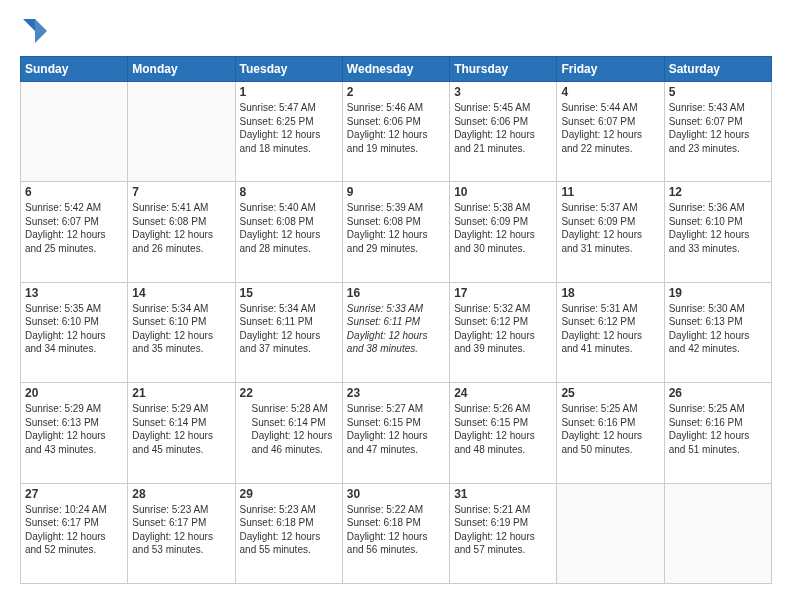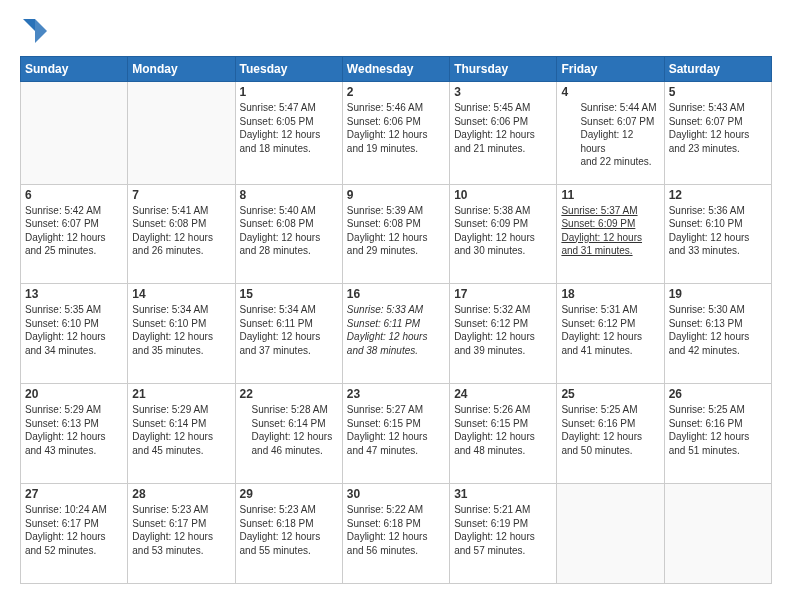--- a/index.html
+++ b/index.html
@@ -132,41 +132,41 @@
           <th>Saturday</th>
         </tr>
     </thead>
     <tbody id="calendar-body">
     <tr>
           <td class="empty-cell"></td>
           <td class="empty-cell"></td>
           <td>
             <span class="day-num">1</span>
             <div class="day-info" style="white-space: pre-line;">Sunrise: 5:47 AM
-Sunset: 6:05 PM
+Sunset: 6:25 PM
 Daylight: 12 hours
 and 18 minutes.</div>
           </td>
           <td>
             <span class="day-num">2</span>
             <div class="day-info" style="white-space: pre-line;">Sunrise: 5:46 AM
 Sunset: 6:06 PM
 Daylight: 12 hours
 and 19 minutes.</div>
           </td>
           <td>
             <span class="day-num">3</span>
             <div class="day-info" style="white-space: pre-line;">Sunrise: 5:45 AM
 Sunset: 6:06 PM
 Daylight: 12 hours
 and 21 minutes.</div>
           </td>
           <td>
             <span class="day-num">4</span>
-            <div class="day-info" style="white-space: pre-line; margin-left: 19px;">Sunrise: 5:44 AM
+            <div class="day-info" style="white-space: pre-line;">Sunrise: 5:44 AM
 Sunset: 6:07 PM
 Daylight: 12 hours
 and 22 minutes.</div>
           </td>
           <td>
             <span class="day-num">5</span>
             <div class="day-info" style="white-space: pre-line;">Sunrise: 5:43 AM
 Sunset: 6:07 PM
 Daylight: 12 hours
 and 23 minutes.</div>
@@ -203,21 +203,21 @@
           </td>
           <td>
             <span class="day-num">10</span>
             <div class="day-info" style="white-space: pre-line;">Sunrise: 5:38 AM
 Sunset: 6:09 PM
 Daylight: 12 hours
 and 30 minutes.</div>
           </td>
           <td>
             <span class="day-num">11</span>
-            <div class="day-info" style="white-space: pre-line; text-decoration: underline;">Sunrise: 5:37 AM
+            <div class="day-info" style="white-space: pre-line;">Sunrise: 5:37 AM
 Sunset: 6:09 PM
 Daylight: 12 hours
 and 31 minutes.</div>
           </td>
           <td>
             <span class="day-num">12</span>
             <div class="day-info" style="white-space: pre-line;">Sunrise: 5:36 AM
 Sunset: 6:10 PM
 Daylight: 12 hours
 and 33 minutes.</div>

